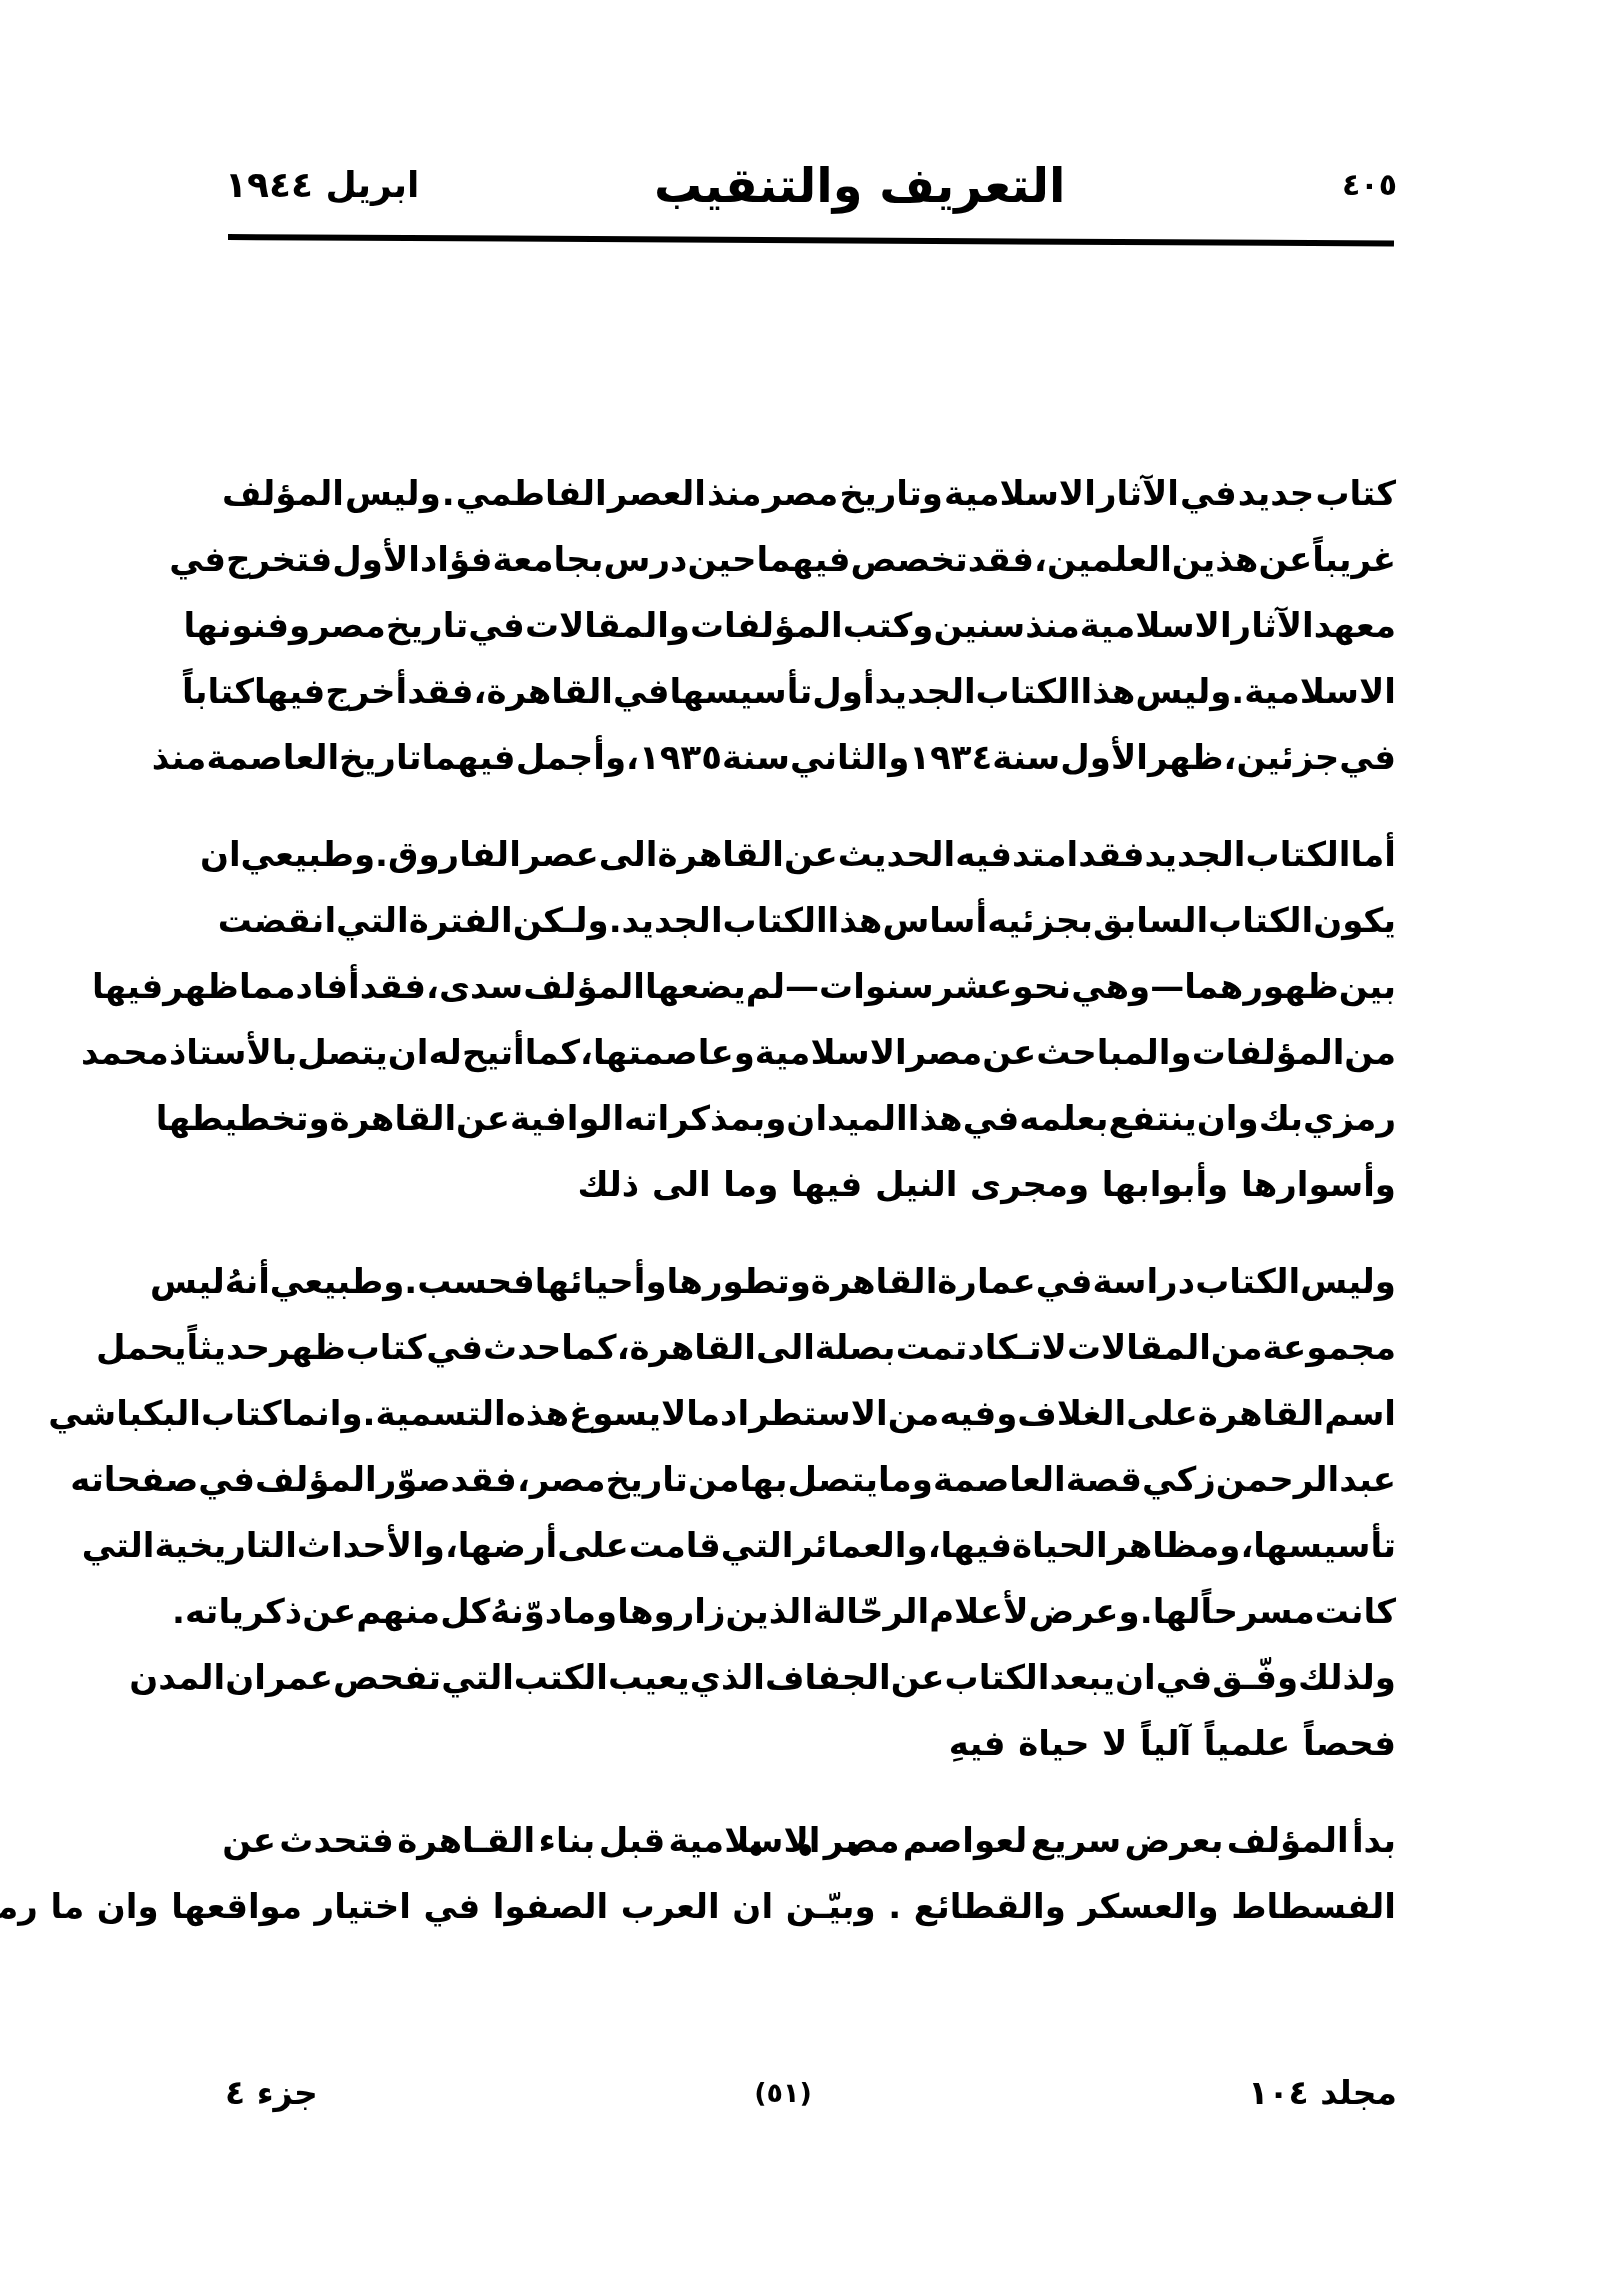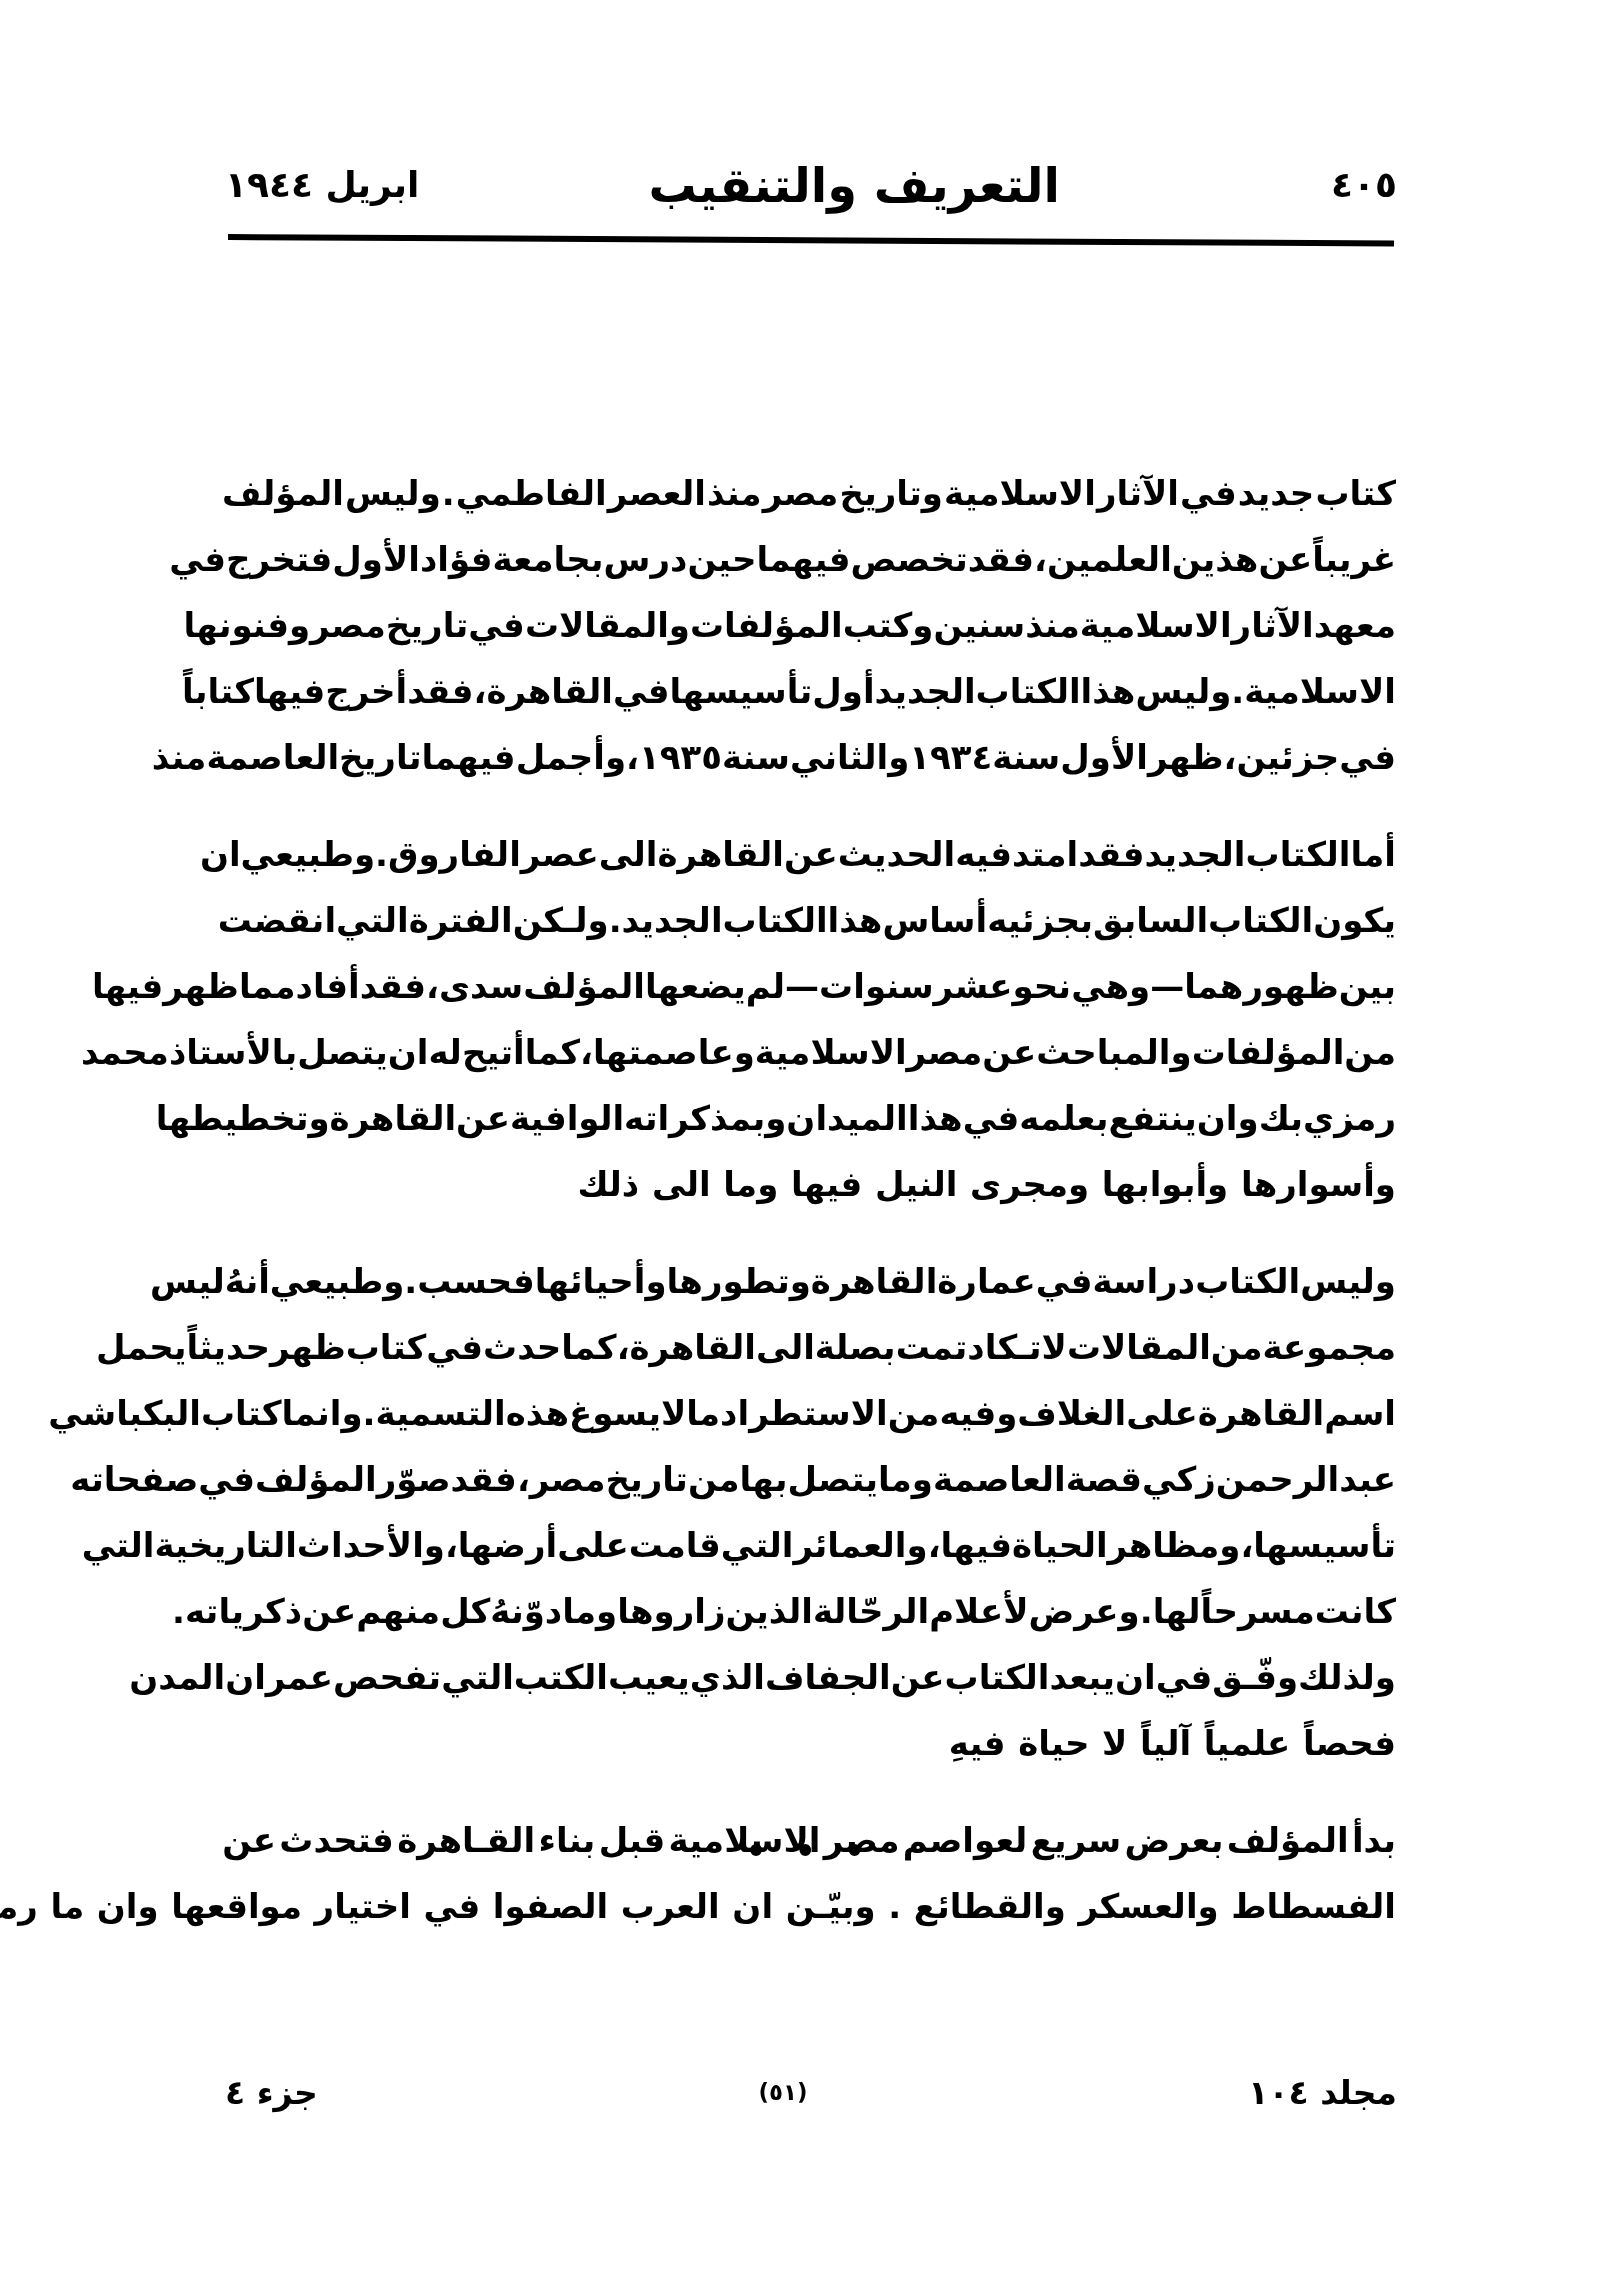--- a/index.html
+++ b/index.html
@@ -41,21 +41,21 @@
   .rh-cell {
     font-size: 36px;
     font-weight: 700;
     line-height: 1;
     white-space: nowrap;
     letter-spacing: 0.4px;
   }
 
   .rh-issue { font-size: 36px; }
   .rh-title { font-size: 48px; }
-  .rh-page  { font-size: 36px; margin-left: 42px; }
+  .rh-page  { font-size: 30px; margin-left: 42px; }
 
   
   .head-rule {
     position: absolute;
     top: 234px;
     left: 228px;
     width: 1166px;
     height: 5.8px;
     background: #000000;
     transform: rotate(0.32deg);
@@ -161,21 +161,21 @@
     flex-direction: row;
     align-items: center;
     justify-content: space-between;
   }
   .footer-cell {
     font-size: 33px;
     font-weight: 700;
     white-space: nowrap;
     line-height: 1;
   }
-  .footer-center { font-size: 23px; }
+  .footer-center { font-size: 27px; }
 </style>
 </head>
 <body>
 
 <div class="page">
 
   <div class="running-head">
     <div class="rh-cell rh-page">٤٠٥</div>
     <div class="rh-cell rh-title">التعريف والتنقيب</div>
     <div class="rh-cell rh-issue">ابريل ١٩٤٤</div>

